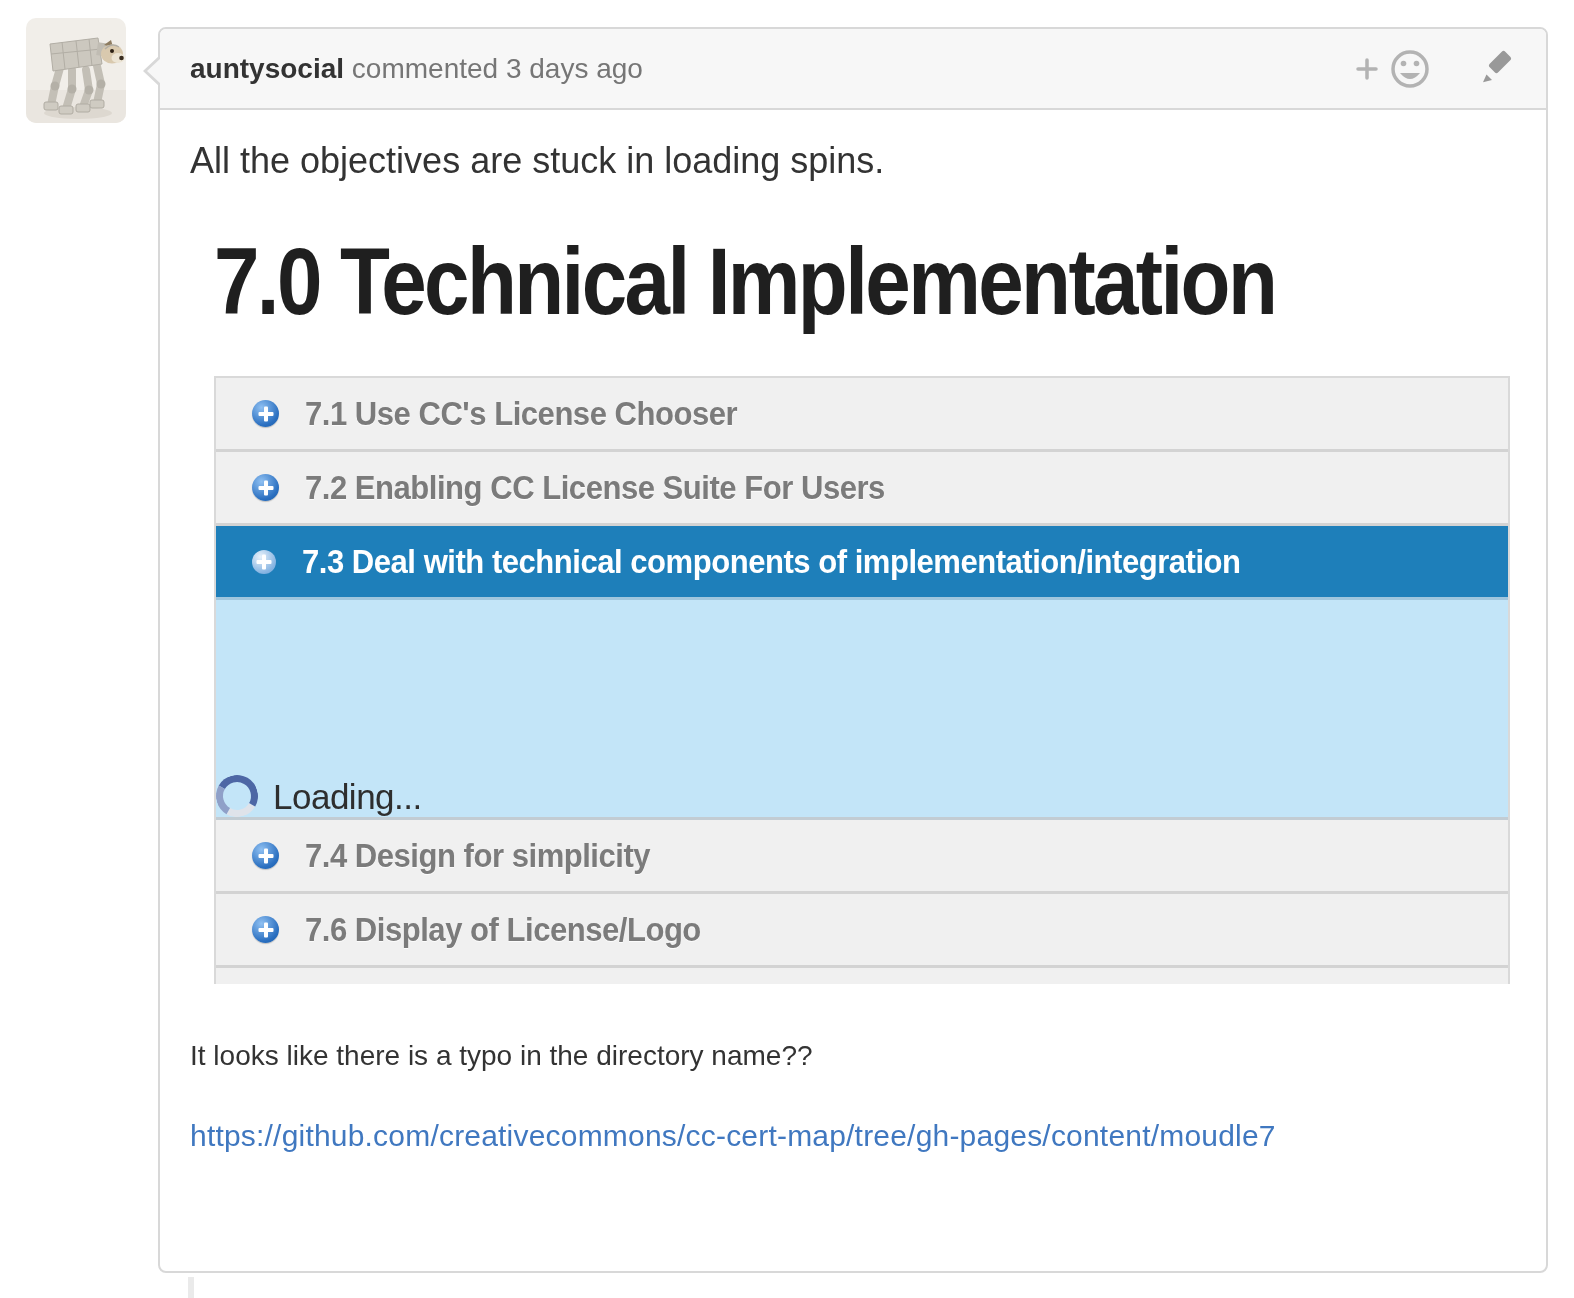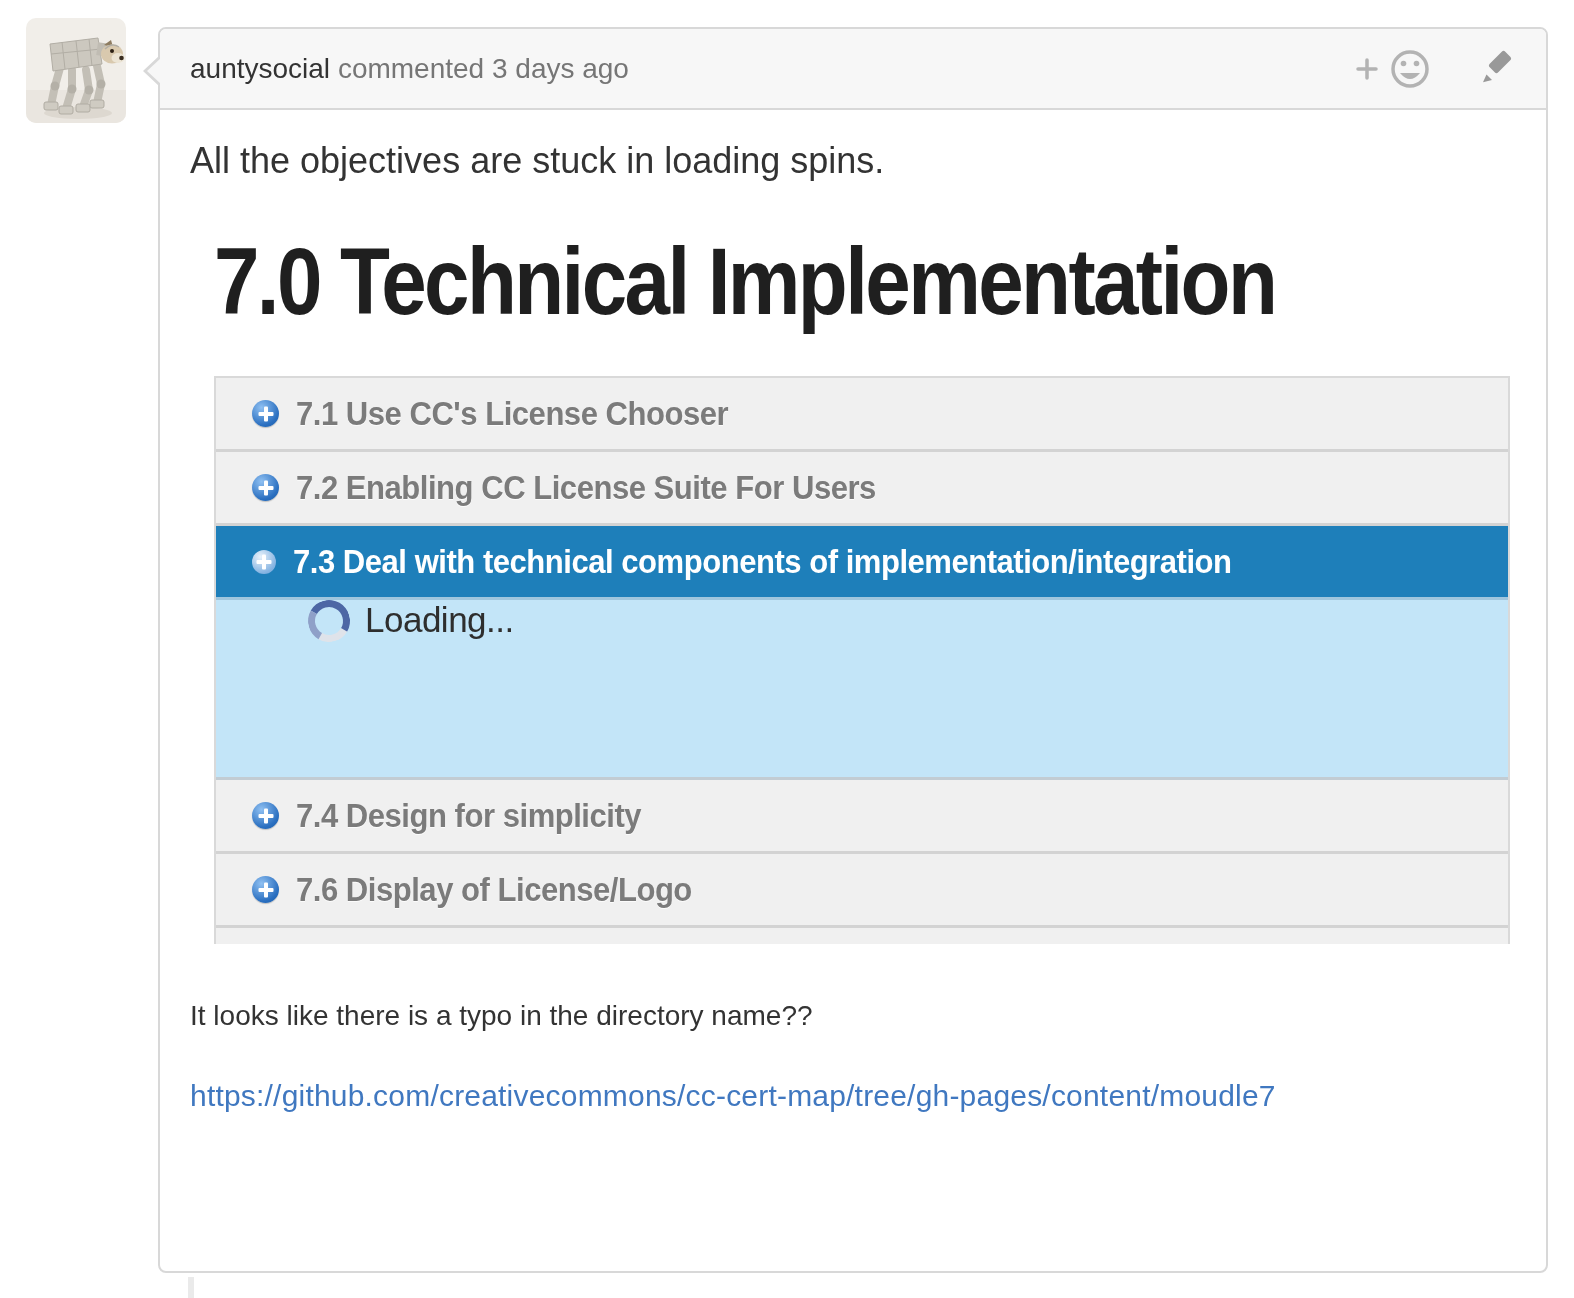--- a/index.html
+++ b/index.html
@@ -32,56 +32,56 @@
   .caret{position:absolute;left:-17px;top:26px;width:0;height:0}
   .caret::before{content:"";position:absolute;left:0;top:0;border-style:solid;
     border-width:16px 17px 16px 0;border-color:transparent var(--card-border) transparent transparent}
   .caret::after{content:"";position:absolute;left:4px;top:3px;border-style:solid;
     border-width:13px 14px 13px 0;border-color:transparent var(--header-bg) transparent transparent}
 
   .card-header{height:81px;background:var(--header-bg);border-bottom:2px solid var(--card-border);
     border-radius:6px 6px 0 0;display:flex;align-items:center;justify-content:space-between;
     padding:0 30px;font-size:28px;color:#767676}
   .header-left{white-space:nowrap}
-  .author{font-weight:normal;color:#333;text-decoration:none;cursor:pointer}
+  .author{font-weight:bold;color:#333;text-decoration:none;cursor:pointer}
   .header-right{display:flex;align-items:center;gap:28px}
   .icon-btn{background:none;border:none;cursor:pointer;display:flex;align-items:center;padding:0}
 
   .card-body{padding:26px 30px 30px 30px;color:#333}
   .p1{font-size:36px;line-height:1.4;margin:0 0 46px 0}
   .p2{font-size:28px;line-height:1.4;margin:52px 0 0 0}
   .plink{font-size:30px;margin:44px 0 0 0}
   .plink a{color:var(--link);text-decoration:none;cursor:pointer;letter-spacing:.2px}
 
   
   .shot{margin-left:24px;width:1296px;cursor:pointer}
   .shot-title{font-size:95px;font-weight:bold;color:#1f1f1f;line-height:1.05;
     letter-spacing:-3px;white-space:nowrap;display:inline-block;
     transform:scaleX(.86);transform-origin:left center;margin:0 0 44px 0}
   .accordion{border:2px solid #d9d9d9;border-bottom:none;width:1296px}
-  .acc-row{display:flex;align-items:center;height:74px;padding-left:36px;gap:17px;
+  .acc-row{display:flex;align-items:center;height:74px;padding-left:36px;gap:26px;
     background:var(--row-bg);border-bottom:3px solid var(--divider)}
   .acc-label{font-size:33px;font-weight:bold;color:var(--row-text);letter-spacing:-.5px;
     white-space:nowrap;transform:scaleX(.94);transform-origin:left center;
     text-shadow:0 1px 0 rgba(255,255,255,.8)}
   .acc-row.active{background:var(--active-row-bg);border-bottom-color:#9fc6de}
   .acc-row.active .acc-label{color:#fff;text-shadow:none}
 
   .plus-icon{position:relative;flex:none;width:27px;height:27px;border-radius:50%;
     background:radial-gradient(circle at 35% 28%,#8fc0f2,#2a6fc0 68%,#1b5ca6);
     box-shadow:0 1px 1px rgba(0,0,0,.2)}
   .plus-icon::before,.plus-icon::after{content:"";position:absolute;left:50%;top:50%;
     transform:translate(-50%,-50%);background:#fff;border-radius:1px}
   .plus-icon::before{width:15px;height:4px}
   .plus-icon::after{width:4px;height:15px}
   .acc-row.active .plus-icon{width:24px;height:24px;
     background:radial-gradient(circle at 35% 28%,#e8f2fb,#86b4e2 70%,#6ea3d8);box-shadow:none}
 
-  .loading-panel{height:180px;background:var(--expanded-panel-bg);
-    border-bottom:3px solid #c2ccd3;display:flex;align-items:flex-start;padding-left:92px}
+  .loading-panel{height:220px;background:var(--expanded-panel-bg);
+    border-bottom:3px solid #c2ccd3;display:flex;align-items:flex-end;}
   .spinner{flex:none;width:42px;height:42px;border-radius:50%;
     border:7px solid var(--spinner-blue);border-bottom-color:#dfe3ea;
     border-left-color:#8fa0c8;transform:rotate(-15deg);margin-right:15px}
   .loading-text{font-size:35px;color:#2e2e2e;letter-spacing:-.5px}
 
   .cutoff-row{height:16px;background:var(--row-bg)}
 </style>
 </head>
 <body>
 

